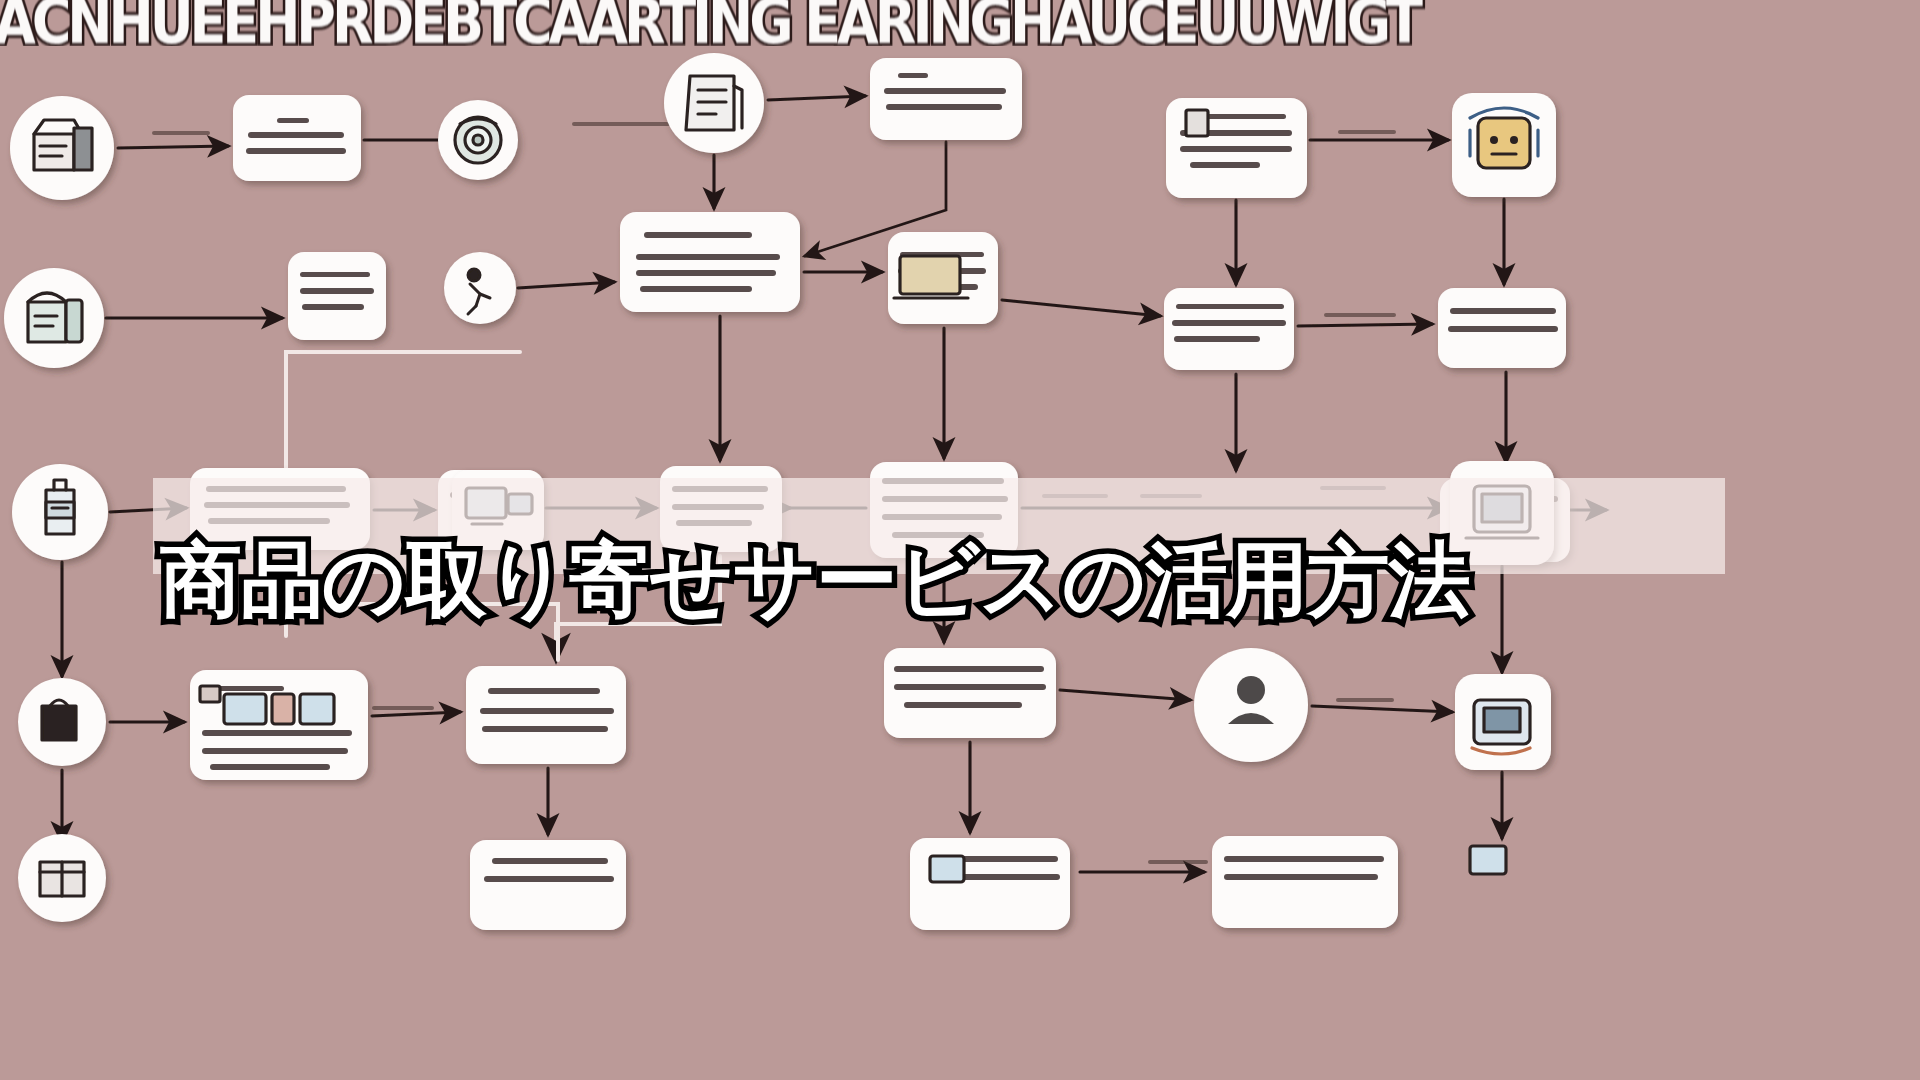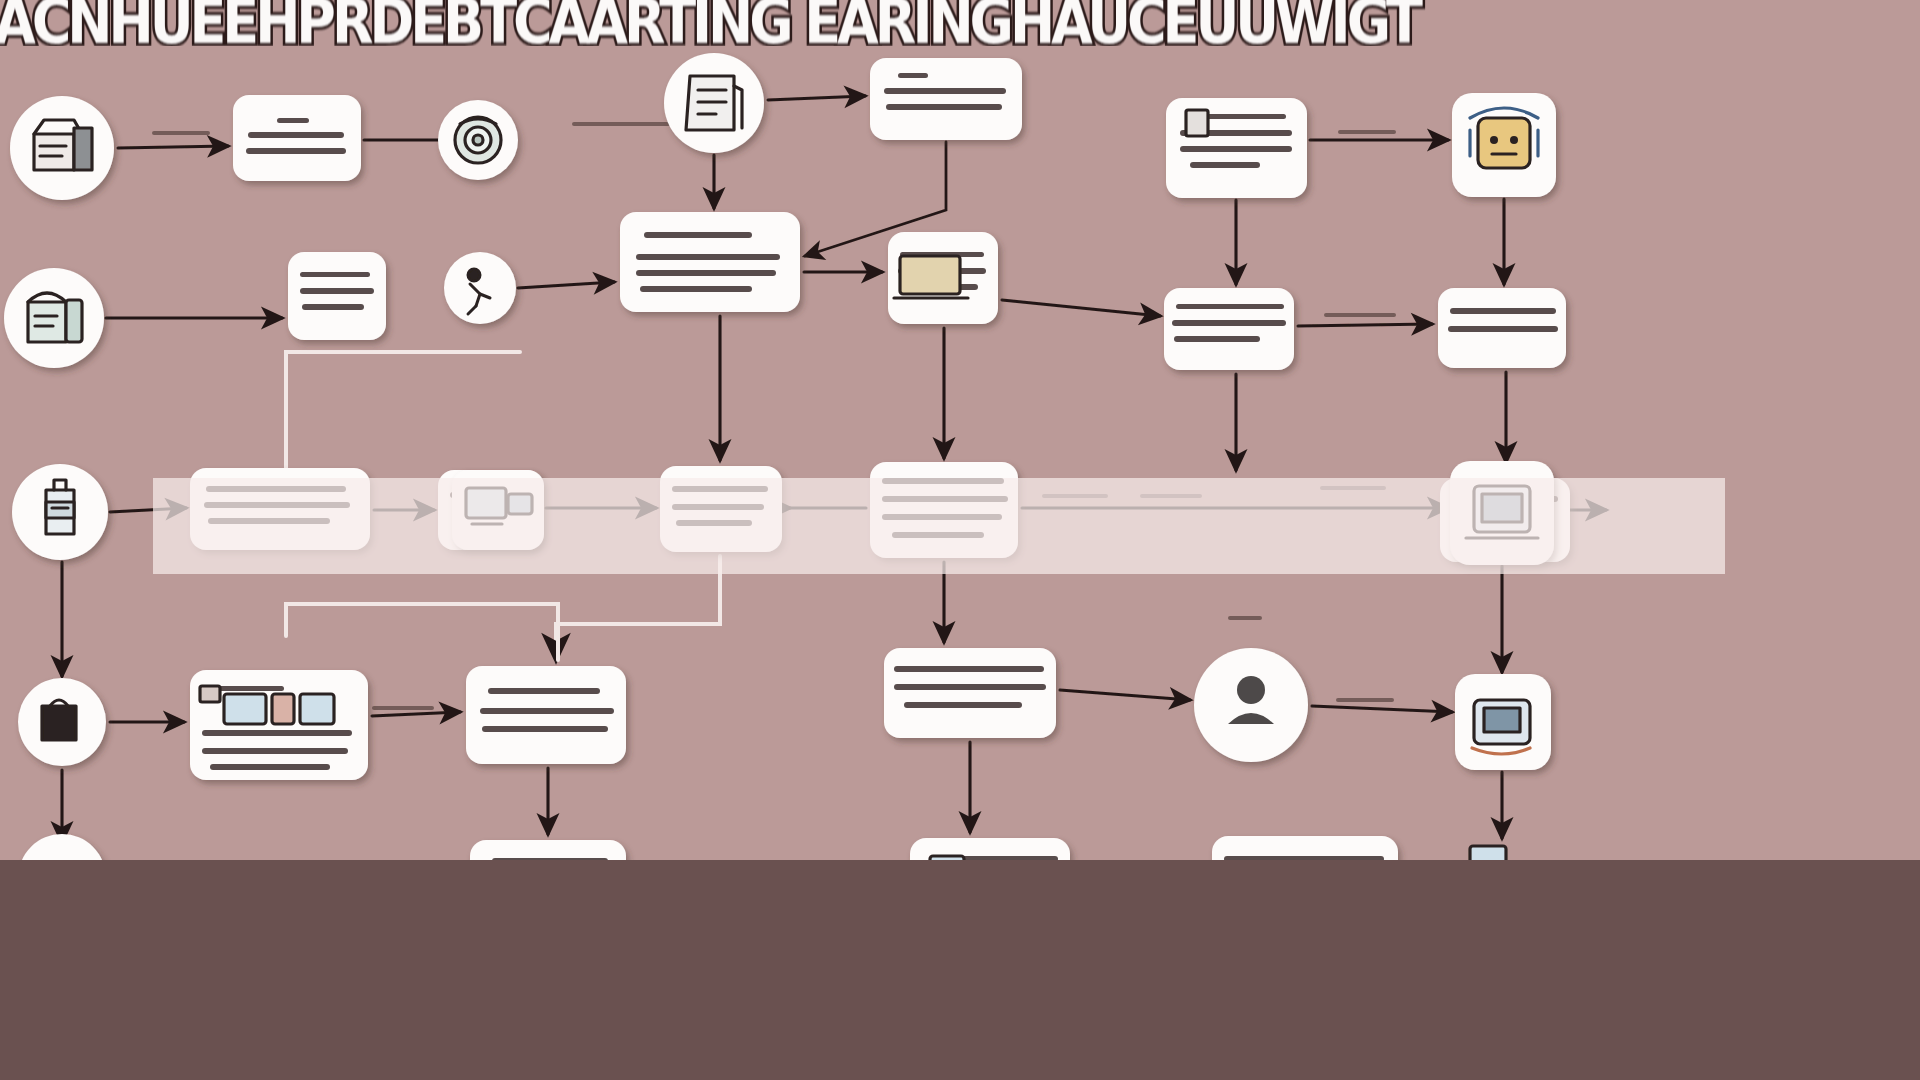--- a/index.html
+++ b/index.html
@@ -7,21 +7,21 @@
     margin: 0;
     padding: 0;
     background: #6a5150;
   }
   body {
     font-family: "Liberation Sans", sans-serif;
   }
   #stage {
     position: relative;
     width: 1920px;
-    height: 860px;
+    height: 1080px;
     overflow: hidden;
     background: #bb9a98;
   }
 
   
   #flow {
     position: absolute;
     inset: 0;
     width: 1920px;
     height: 1080px;
@@ -441,14 +441,15 @@
       </g>
     </g>
   </svg>
 
   <div id="topstrip">
     <div class="gtext">ACNHUEEHPRDEBTCAARTING EARINGHAUCEUUWIGT</div>
   </div>
 
   <div id="titleband"></div>
 
+  <h1 id="maintitle">商品の取り寄せサービスの活用方法</h1>
 
 </div>
 
 </body></html>

